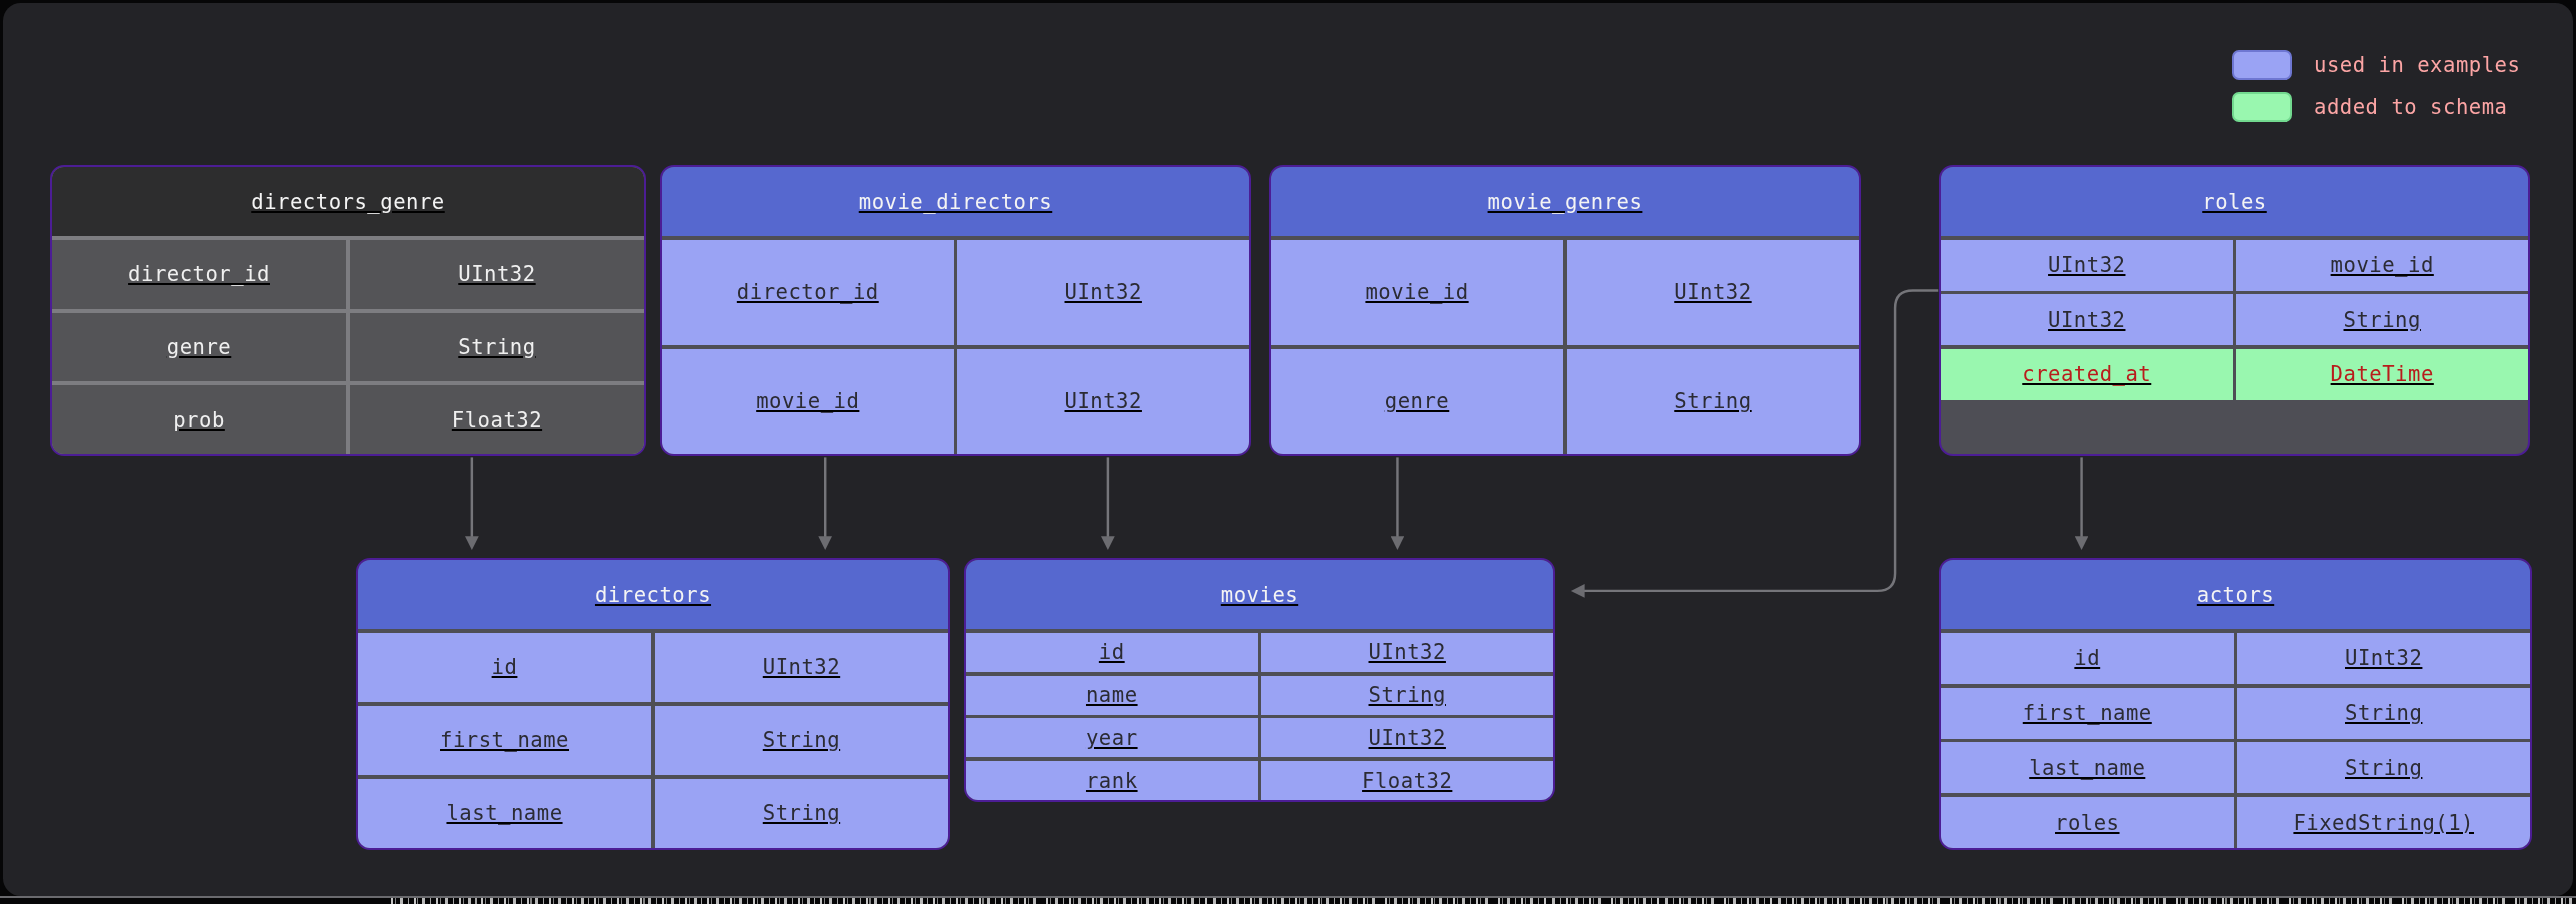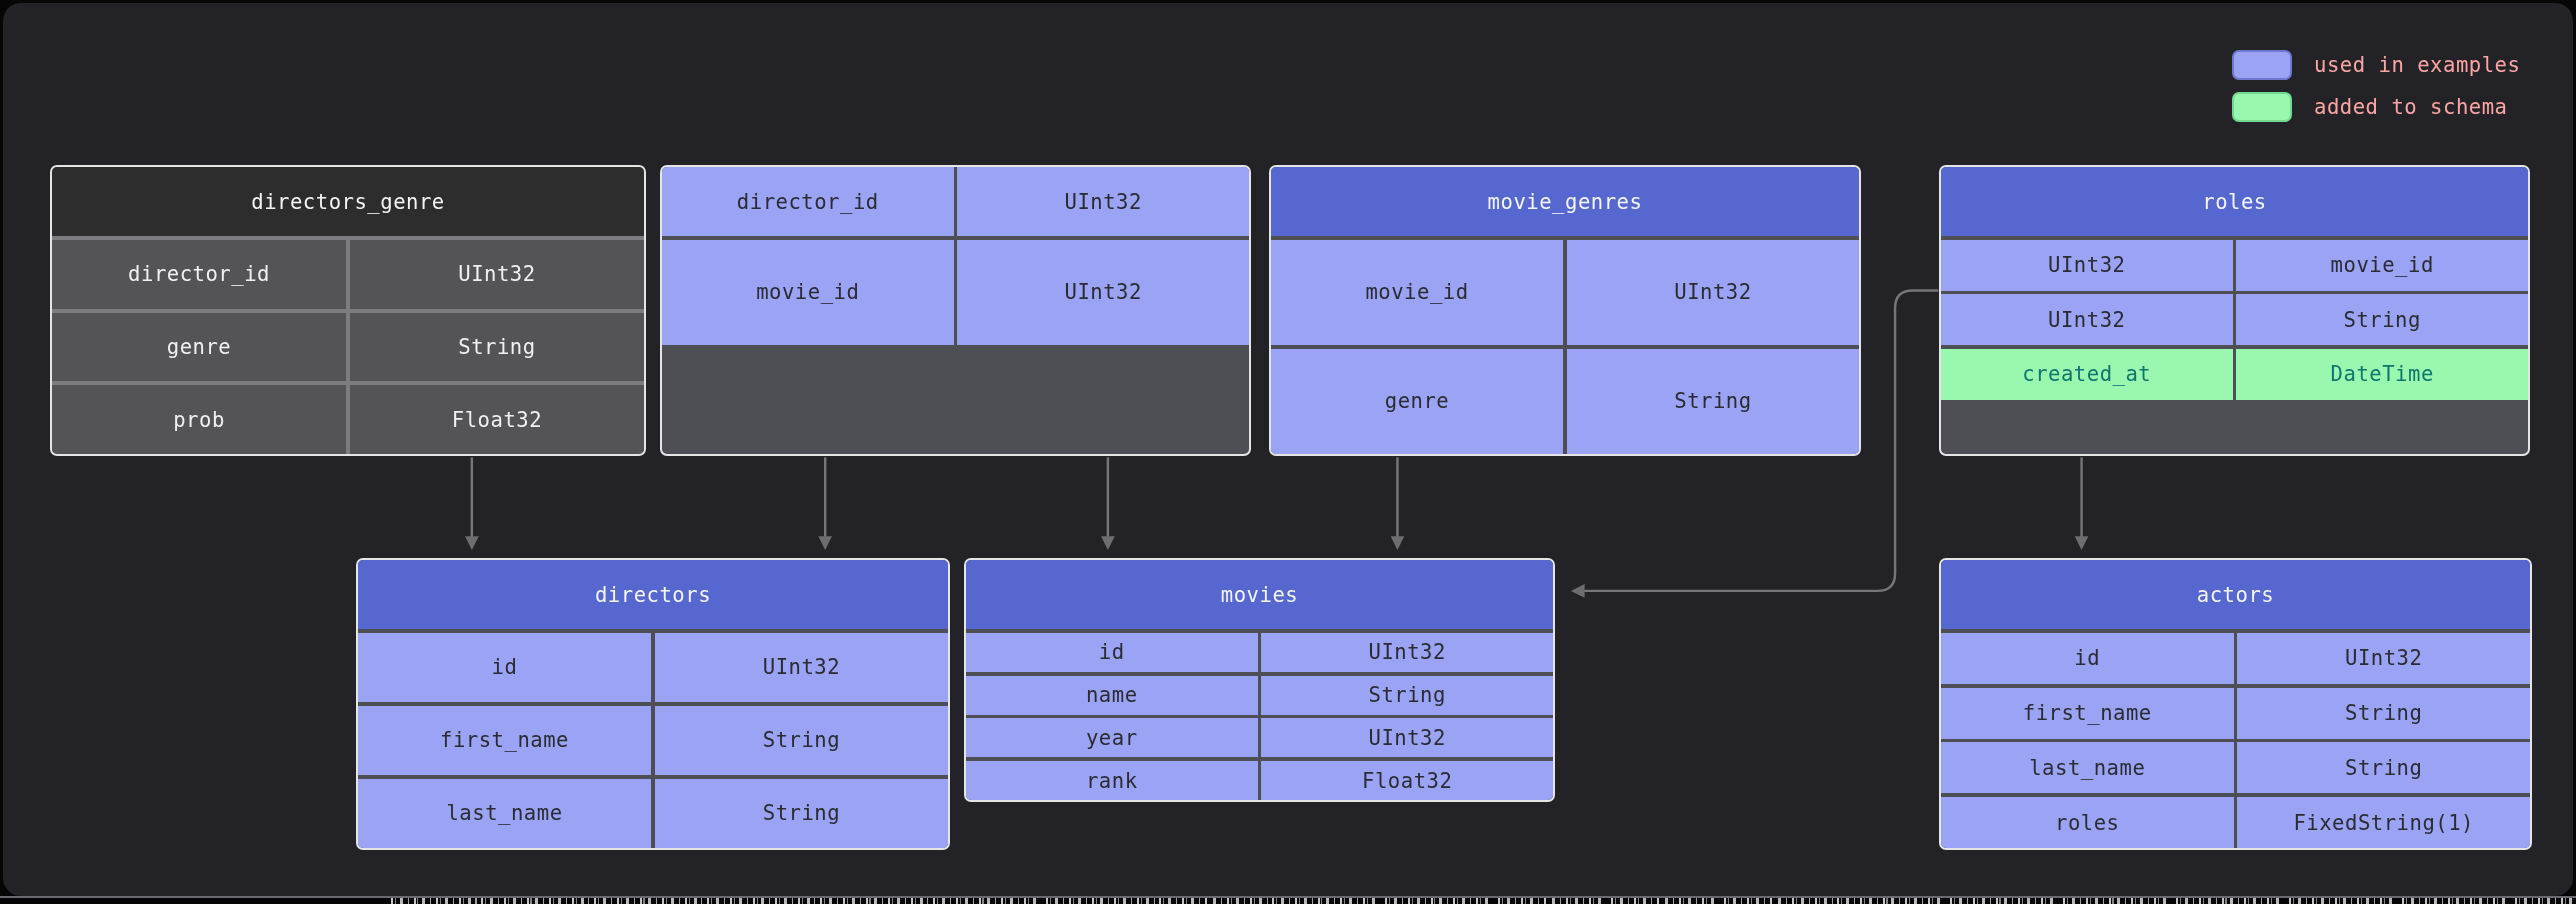--- a/index.html
+++ b/index.html
@@ -23,40 +23,40 @@
       repeating-linear-gradient(90deg,#e6e6e6 0 2px,transparent 2px 3.9px,
         #9b9b9b 3.9px 4.9px,transparent 4.9px 8.8px,#d8d8d8 8.8px 11.8px,transparent 11.8px 16.7px,
         #bfbfbf 16.7px 17.7px,transparent 17.7px 22.6px);
     opacity:.85;
   }
 
   
   .table{
     position:absolute;box-sizing:border-box;
     display:grid;grid-template-columns:1fr 1fr;gap:3.9px;
-    border:2px solid #e5e5e5;border-radius:7px;overflow:hidden;
+    border:2px solid #4c1d95;border-radius:14px;overflow:hidden;text-decoration:underline;
   }
   .t-blue{background:#4e4e55;}
   .t-dark{background:#7d7d81;}
   .rows-2{grid-template-rows:69px repeat(2,1fr);}
   .rows-3{grid-template-rows:69px repeat(3,1fr);}
   .rows-4{grid-template-rows:69px repeat(4,1fr);}
   .thead{
     grid-column:1/-1;display:flex;align-items:center;justify-content:center;
     font-size:20.6px;letter-spacing:0.5px;color:#f4f4f4;
   }
   .t-blue .thead{background:#5668cf;}
   .t-dark .thead{background:#2d2d2e;}
   .cell{
     display:flex;align-items:center;justify-content:center;
     font-size:20.6px;letter-spacing:0.5px;
   }
   .t-blue .cell{background:#9aa3f4;color:#2b2b33;}
   .t-dark .cell{background:#545457;color:#f0f0f0;}
-  .t-blue .cell.green{background:#99f7af;color:#0f766e;}
+  .t-blue .cell.green{background:#99f7af;color:#b91c1c;}
 
   
   .legend-swatch{
     position:absolute;width:60px;height:29.5px;border-radius:6.9px;box-sizing:border-box;
   }
   .sw-blue{background:#9aa3f4;border:2px solid #6e77d2;}
   .sw-green{background:#99f7af;border:2px solid #72d98f;}
   .legend-label{
     position:absolute;height:29.5px;line-height:30px;
     color:#fca5a5;font-size:20.6px;letter-spacing:0.5px;white-space:nowrap;
@@ -98,20 +98,21 @@
   <div class="thead">directors_genre</div>
   <div class="cell">director_id</div>
   <div class="cell">UInt32</div>
   <div class="cell">genre</div>
   <div class="cell">String</div>
   <div class="cell">prob</div>
   <div class="cell">Float32</div>
 </div>
 
 <div class="table t-blue rows-2" style="left:660px;top:165px;width:591px;height:291px;">
+  <div class="thead">movie_directors</div>
   <div class="cell">director_id</div>
   <div class="cell">UInt32</div>
   <div class="cell">movie_id</div>
   <div class="cell">UInt32</div>
 </div>
 
 <div class="table t-blue rows-2" style="left:1269px;top:165px;width:592px;height:291px;">
   <div class="thead">movie_genres</div>
   <div class="cell">movie_id</div>
   <div class="cell">UInt32</div>

